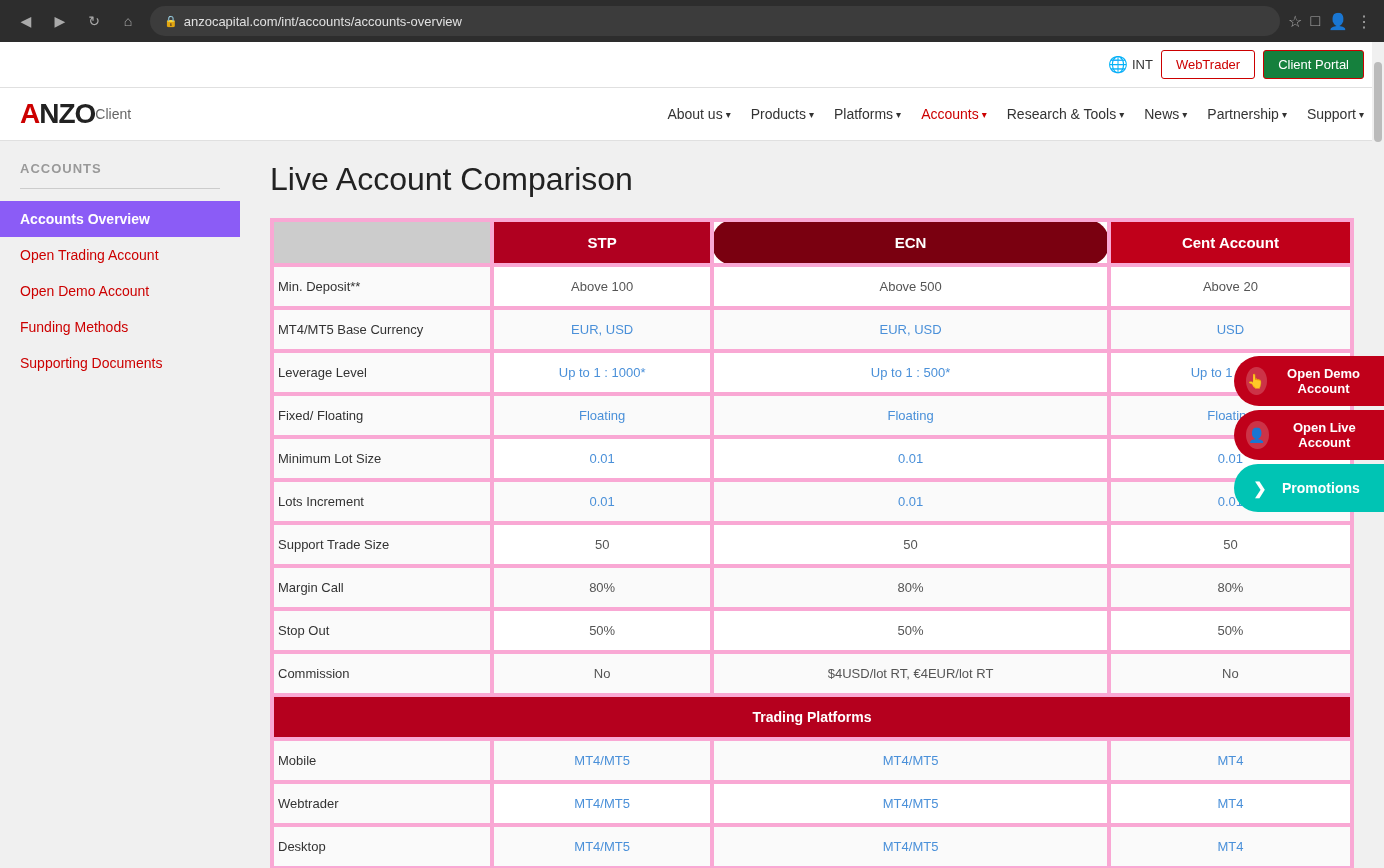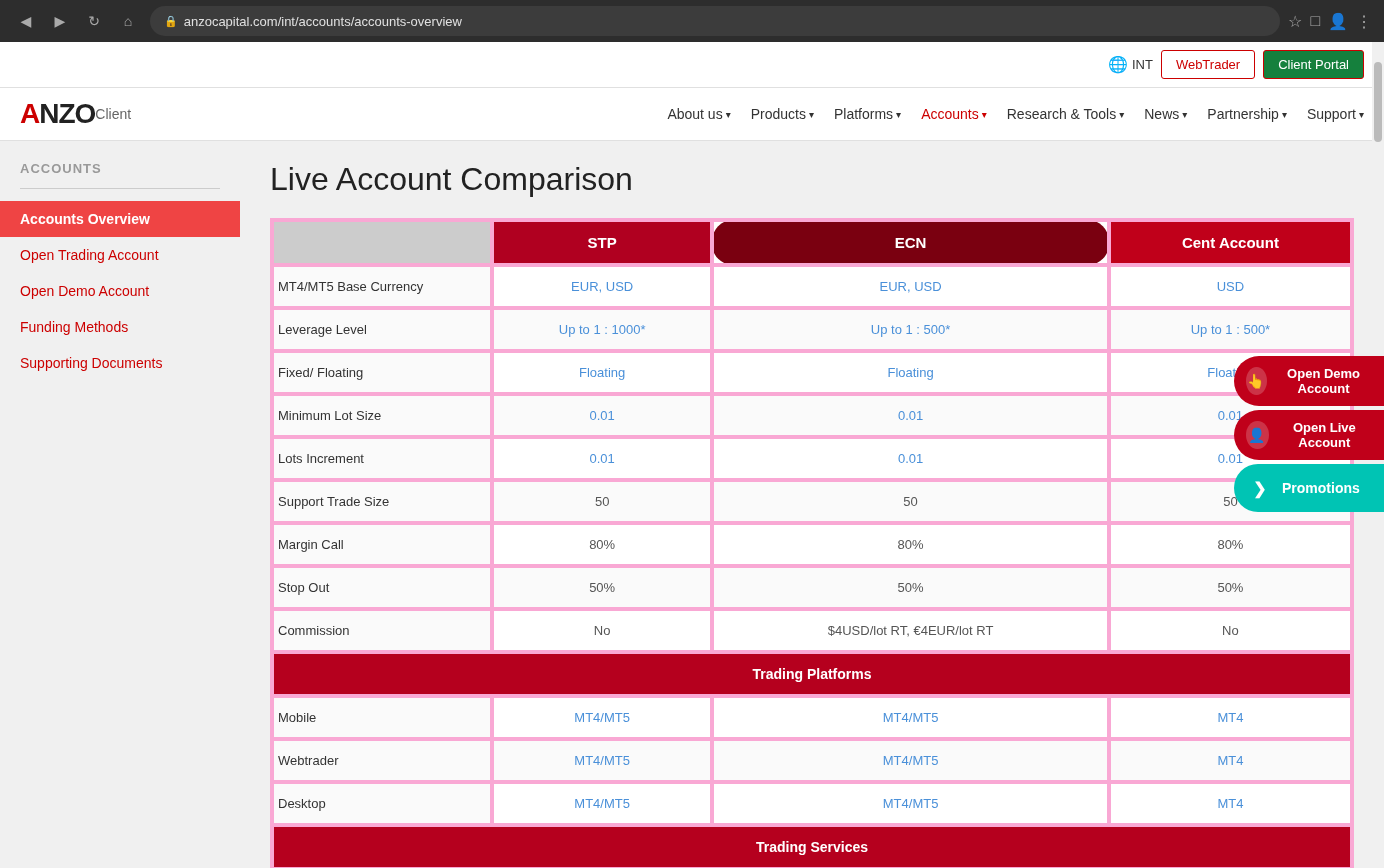--- a/index.html
+++ b/index.html
@@ -98,21 +98,21 @@
     }
     .sidebar-item {
       padding: 10px 20px;
       font-size: 14px;
       cursor: pointer;
       color: #c00;
       text-decoration: none;
       display: block;
     }
     .sidebar-item.active {
-      background: #ef4444;
+      background: #8b5cf6;
       color: #fff;
       font-weight: bold;
     }
 
     
     .main-content {
       flex: 1;
       padding: 20px 30px;
       background: #f0f0f0;
     }
@@ -282,20 +282,26 @@
       <thead>
         <tr>
           <th class="th-empty" style="width:220px;"></th>
           <th class="th-stp">STP</th>
           <th class="th-ecn">ECN</th>
           <th class="th-cent">Cent Account</th>
         </tr>
       </thead>
       <tbody>
 
+        <tr>
+          <td>Min. Deposit**</td>
+          <td>Above 100</td>
+          <td>Above 500</td>
+          <td>Above 20</td>
+        </tr>
 
         <tr>
           <td class="link-cell">MT4/MT5 Base Currency</td>
           <td class="link-cell">EUR, USD</td>
           <td class="link-cell">EUR, USD</td>
           <td class="link-cell">USD</td>
         </tr>
 
         <tr>
           <td>Leverage Level</td>

